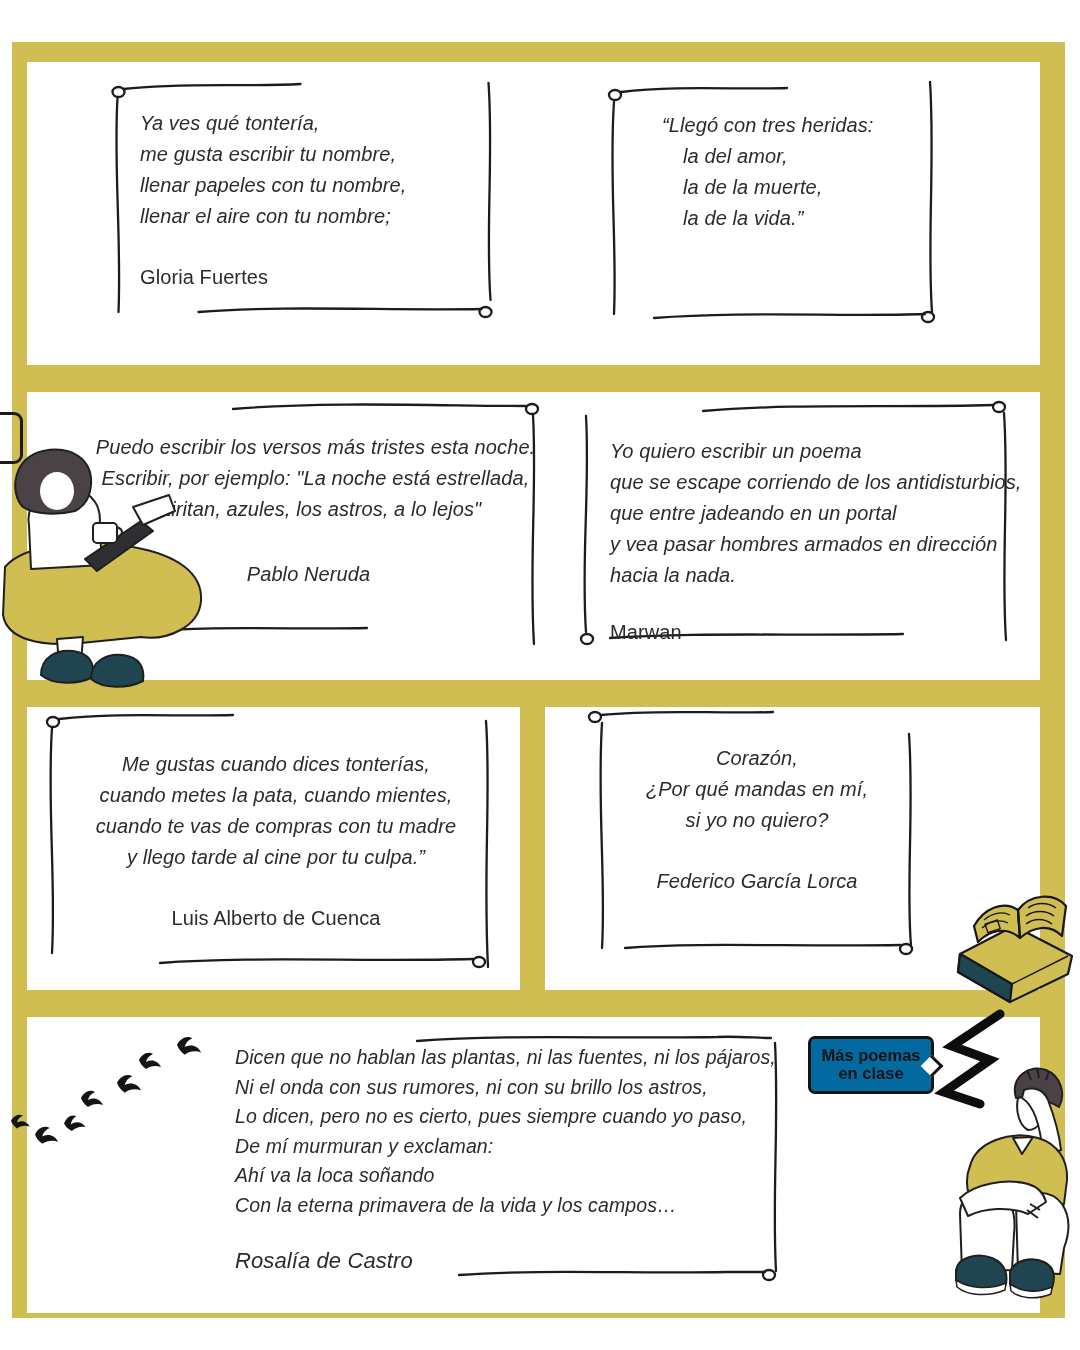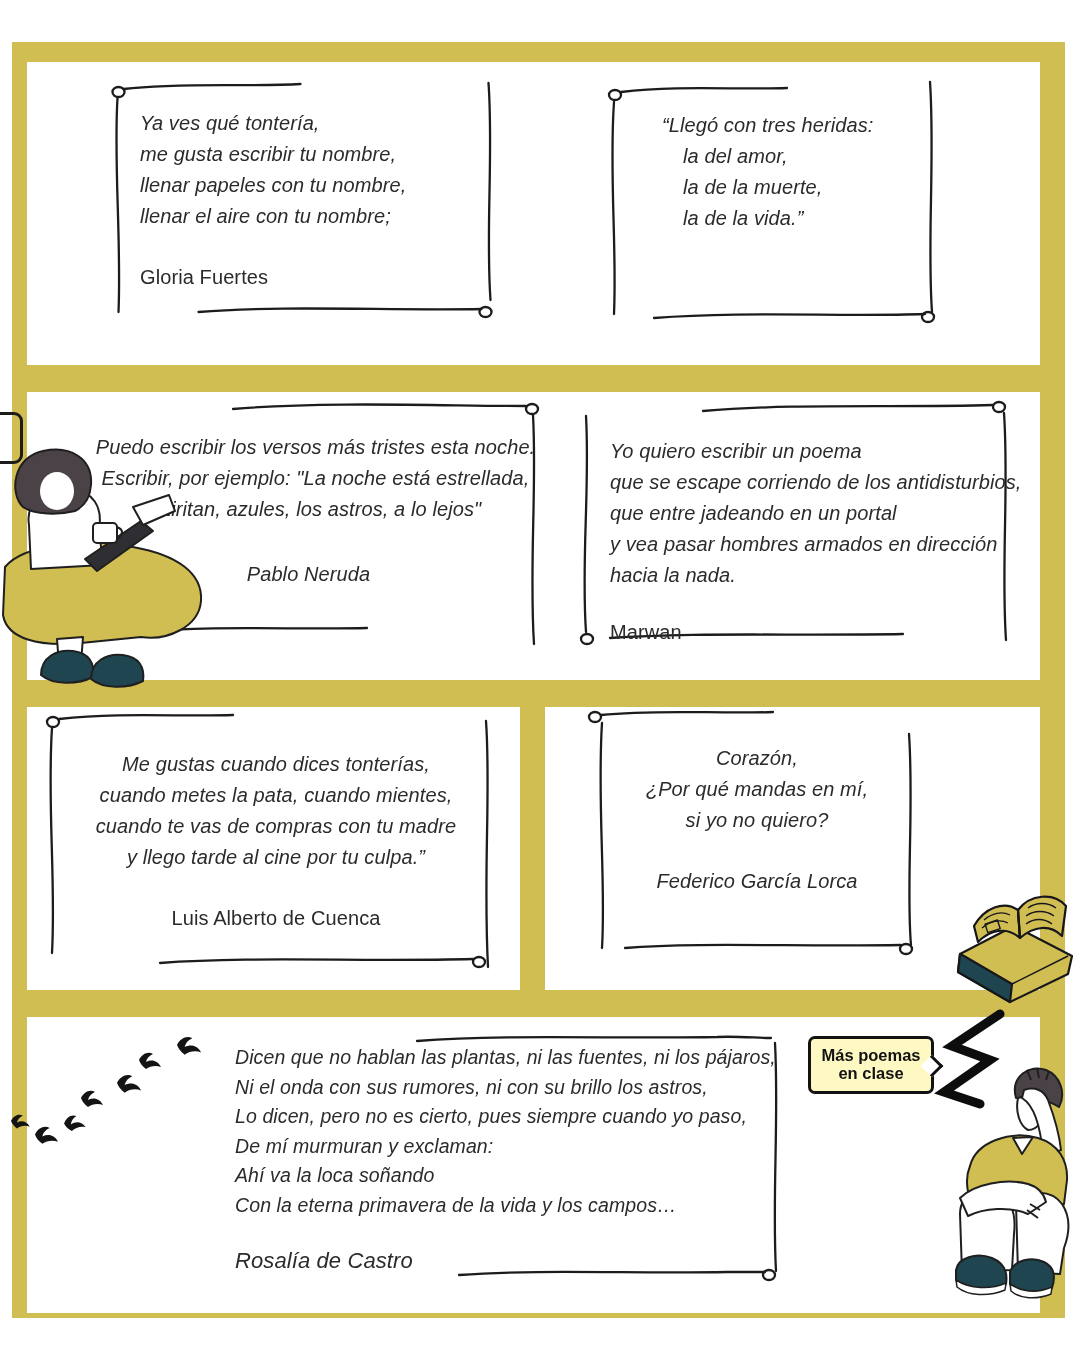--- a/index.html
+++ b/index.html
@@ -42,21 +42,21 @@
   .q-marwan {left:583px;top:44px;}
   .q-marwan .author{margin-top:26px !important;}
   .q-cuenca {left:35px;top:42px;width:428px;text-align:center;}
   .q-lorca  {left:28px;top:36px;width:368px;text-align:center;}
   .q-rosalia{left:208px;top:26px;font-size:19.5px;line-height:29.5px;}
   .q-rosalia .author{margin-top:26px !important;font-size:22px;}
 
   
   .bubble{
     position:absolute;left:808px;top:1036px;width:112px;
-    background:#fef9c3;border:3.5px solid #121212;border-radius:7px;
+    background:#0369a1;border:3.5px solid #121212;border-radius:7px;
     padding:7px 4px 8px 4px;text-align:center;
     font-weight:bold;font-size:16.5px;line-height:1.12;color:#121212;
   }
   .bubble::after{
     content:"";position:absolute;right:-9px;top:19px;width:13px;height:13px;
     background:#fff;border-top:3.5px solid #121212;border-right:3.5px solid #121212;
     transform:rotate(45deg);
   }
   .bubble div{pointer-events:none;}
 

